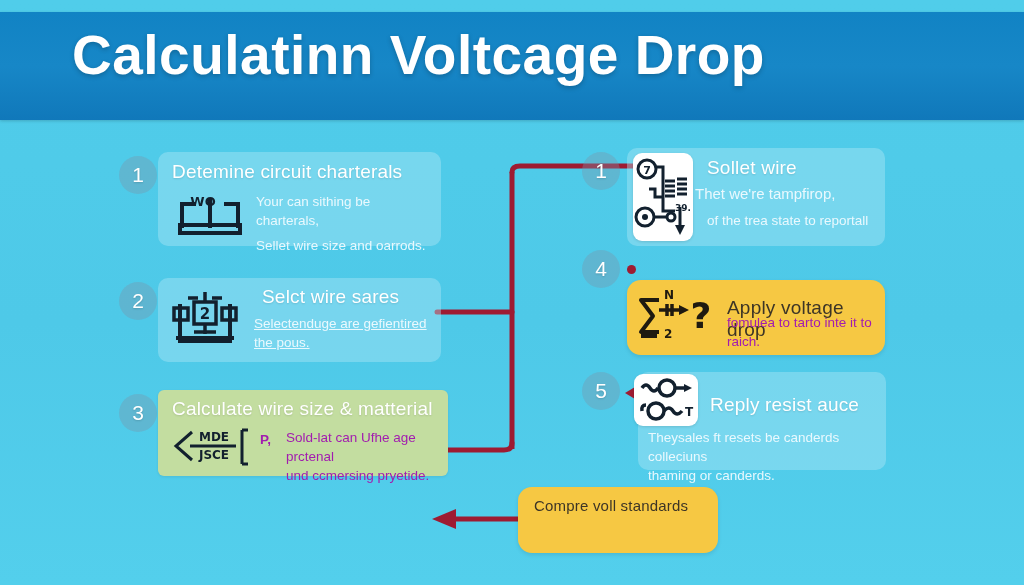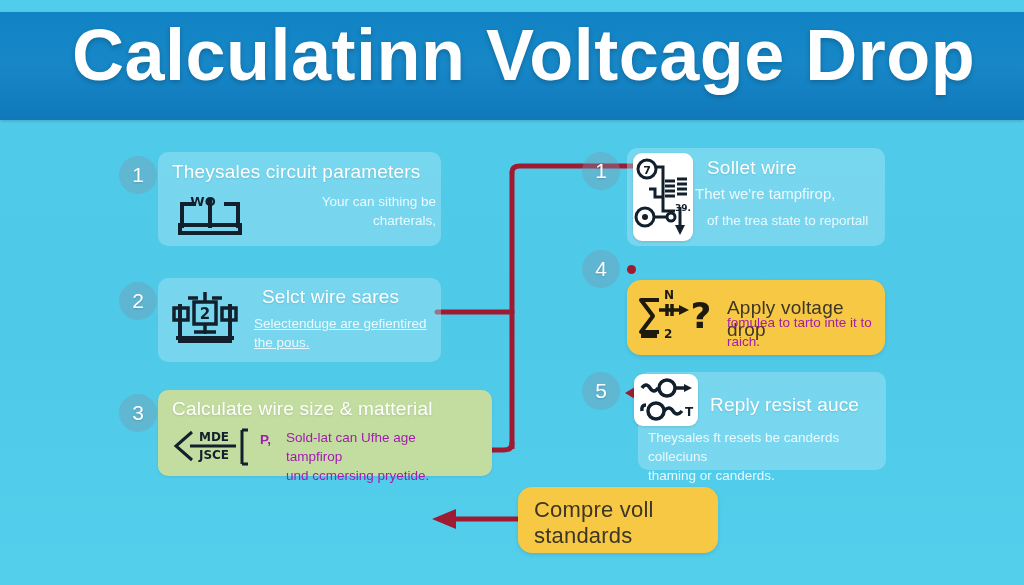--- a/index.html
+++ b/index.html
@@ -32,21 +32,21 @@
     width: 1024px;
     height: 108px;
     background: linear-gradient(180deg, #1183c4 0%, #1787c7 50%, #1078ba 100%);
     box-shadow: 0 1px 3px rgba(0,0,0,0.18);
   }
   .header-title {
     position: absolute;
     left: 72px;
     top: 24px;
     width: 900px;
-    font-size: 72px;
+    font-size: 55px;
     line-height: 62px;
     font-weight: bold;
     color: #ffffff;
     letter-spacing: 0.5px;
     text-shadow: 0 2px 5px rgba(0,0,0,0.22);
     white-space: nowrap;
   }
 
   
   .connectors {
@@ -157,30 +157,31 @@
     <path d="M512,312 L437,312" stroke="#9e1b32" stroke-width="5" fill="none" stroke-linecap="round"></path>
 
     <path d="M512,443 Q512,450 504,450 L437,450" stroke="#9e1b32" stroke-width="5" fill="none" stroke-linecap="round"></path>
 
     <path d="M520,519 L452,519" stroke="#9e1b32" stroke-width="5" fill="none"></path>
     <polygon points="432,519 456,509 456,529" fill="#9e1b32"></polygon>
   </svg>
 
   <div class="badge" style="left:119px; top:156px;">1</div>
   <div class="card card-cyan" style="left:158px; top:152px; width:283px; height:94px;">
-    <div class="card-title" style="position:absolute; left:14px; top:9px;">Theysales circuit parameters</div>
+    <div class="card-title" style="position:absolute; left:14px; top:9px;">Detemine circuit charterals</div>
     <div class="icon-plain" style="left:16px; top:40px; width:72px; height:46px;">
       <svg width="72" height="46" viewBox="0 0 72 46">
         <path d="M8,12 L8,34 M8,12 L20,12 M64,12 L64,34 M64,12 L52,12 M36,8 L36,34" stroke="#12202e" stroke-width="4" fill="none" stroke-linecap="square"></path>
         <rect x="6" y="33" width="60" height="8" fill="none" stroke="#12202e" stroke-width="4"></rect>
         <text class="glyph-text" x="29" y="14" font-size="13" fill="#12202e" text-anchor="middle">WO</text>
       </svg>
     </div>
-    <div class="card-body" style="position:absolute; left:98px; top:40px; width:180px;text-align:right;">
+    <div class="card-body" style="position:absolute; left:98px; top:40px; width:180px;">
       <div>Your can sithing be charterals,</div>
+      <div style="margin-top:6px;">Sellet wire size and oarrods.</div>
     </div>
   </div>
 
   <div class="badge" style="left:119px; top:282px;">2</div>
   <div class="card card-cyan" style="left:158px; top:278px; width:283px; height:84px;">
     <div class="icon-plain" style="left:12px; top:8px; width:70px; height:64px;">
       <svg width="70" height="64" viewBox="0 0 70 64">
         <path d="M10,18 L10,52 M60,18 L60,52 M6,52 L64,52 M8,55 L62,55" stroke="#12202e" stroke-width="4" fill="none"></path>
         <rect x="4" y="22" width="14" height="12" fill="none" stroke="#12202e" stroke-width="3.5"></rect>
         <rect x="52" y="22" width="14" height="12" fill="none" stroke="#12202e" stroke-width="3.5"></rect>
@@ -190,36 +191,36 @@
       </svg>
     </div>
     <div class="card-title" style="position:absolute; left:96px; top:8px;margin-left:8px;">Selct wire sares</div>
     <div class="card-body" style="position:absolute; left:96px; top:36px; width:180px;text-decoration:underline;">
       <div>Selectenduge are gefientired</div>
       <div>the pous.</div>
     </div>
   </div>
 
   <div class="badge" style="left:119px; top:394px;">3</div>
-  <div class="card card-green" style="left:158px; top:390px; width:334px; height:86px;">
+  <div class="card card-green" style="left:158px; top:390px; width:290px; height:86px;border-radius:6px;">
     <div class="card-title" style="position:absolute; left:14px; top:8px;">Calculate wire size &amp; matterial</div>
     <div class="icon-plain" style="left:12px; top:36px; width:88px; height:44px;">
       <svg width="88" height="44" viewBox="0 0 88 44">
         <path d="M22,6 L6,20 L22,34" stroke="#12202e" stroke-width="3" fill="none"></path>
         <path d="M20,20 L66,20" stroke="#12202e" stroke-width="3"></path>
         <path d="M72,4 L72,38 M72,4 L78,4 M72,38 L78,38" stroke="#12202e" stroke-width="3" fill="none"></path>
         <text class="glyph-text" x="44" y="15" font-size="12" fill="#12202e" text-anchor="middle">MDE</text>
         <text class="glyph-text" x="44" y="33" font-size="12" fill="#12202e" text-anchor="middle">JSCE</text>
       </svg>
     </div>
     <div class="card-body dark" style="position:absolute; left:102px; top:40px; width:40px; font-weight:bold;">
       <span>P,</span>
     </div>
     <div class="card-body dark" style="position:absolute; left:128px; top:38px; width:150px;">
-      <div>Sold-lat can Ufhe age tampfirop</div>
+      <div>Sold-lat can Ufhe age prctenal</div>
       <div>und ccmersing pryetide.</div>
     </div>
   </div>
 
   <div class="badge" style="left:582px; top:152px;">1</div>
   <div class="card card-cyan" style="left:627px; top:148px; width:258px; height:98px;">
     <div class="icon-tile-white" style="left:6px; top:5px; width:60px; height:88px;">
       <svg width="60" height="88" viewBox="0 0 60 88">
         <circle cx="14" cy="16" r="9" fill="none" stroke="#12202e" stroke-width="3"></circle>
         <text class="glyph-text" x="14" y="21" font-size="11" fill="#12202e" text-anchor="middle">7</text>
@@ -283,16 +284,16 @@
       </svg>
     </div>
     <div class="card-title" style="position:absolute; left:72px; top:22px;">Reply resist auce</div>
     <div class="card-body" style="position:absolute; left:10px; top:56px; width:240px;">
       <div>Theysales ft resets be canderds colleciuns</div>
       <div>thaming or canderds.</div>
     </div>
   </div>
 
   <div class="card card-yellow" style="left:518px; top:487px; width:200px; height:66px;">
-    <div class="card-title dark" style="position:absolute; left:16px; top:10px; font-size:22px;">Compre voll standards</div>
+    <div class="card-title dark" style="position:absolute; left:16px; top:10px; font-size:15px;">Compre voll standards</div>
   </div>
 
 </div>
 
 </body></html>

